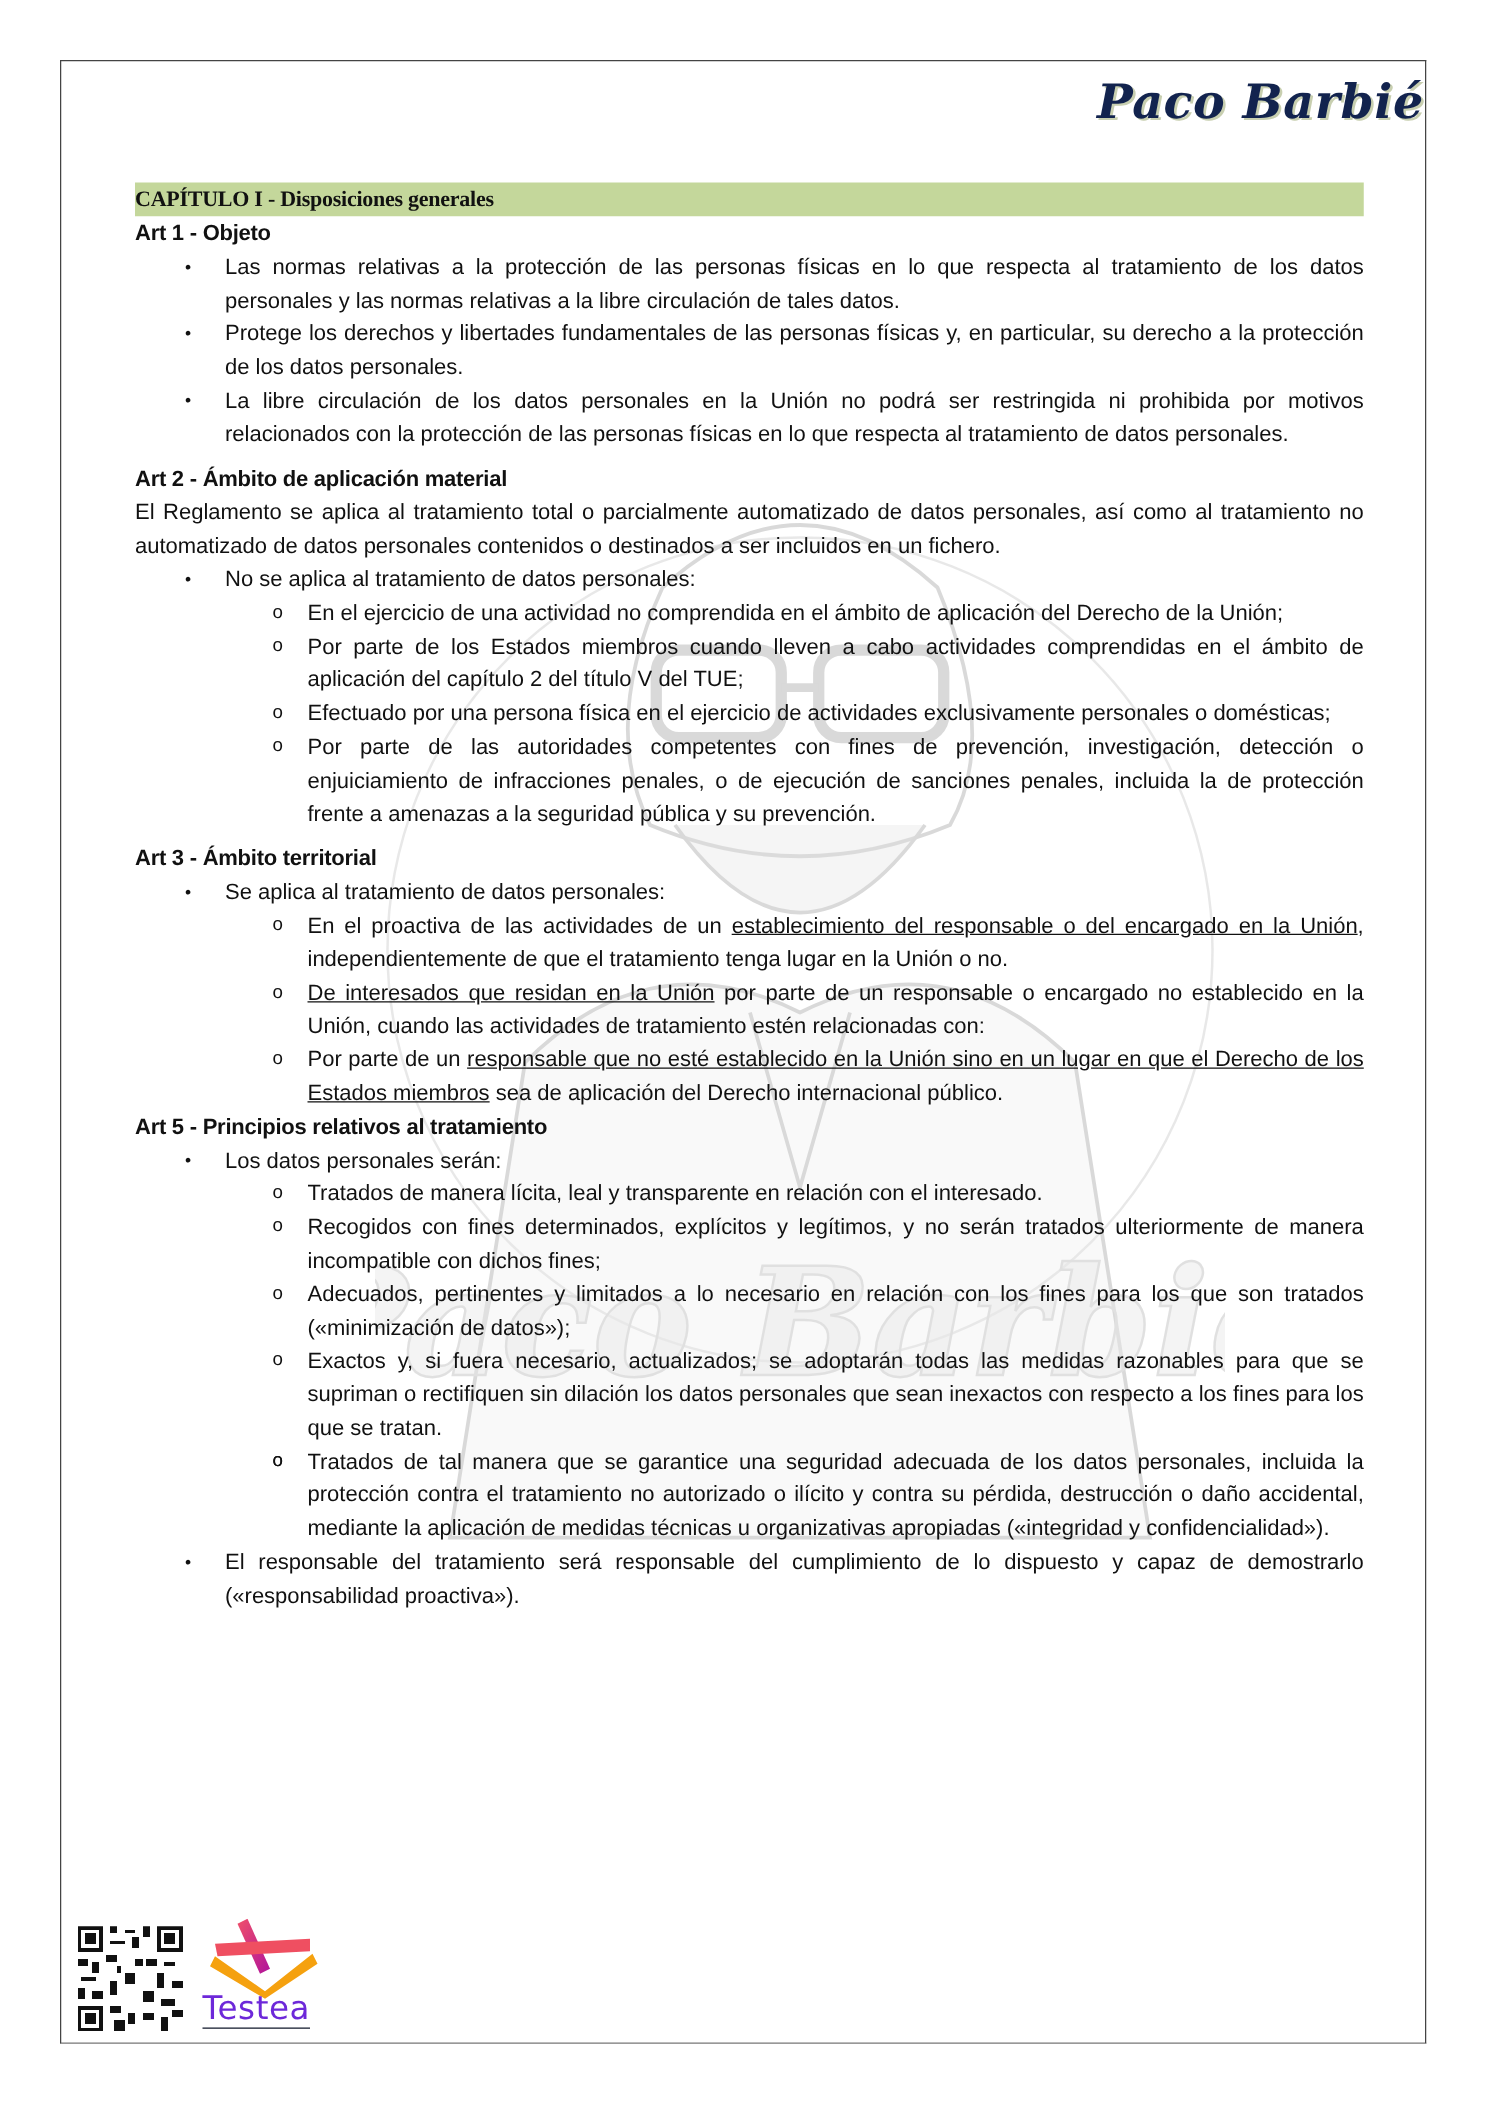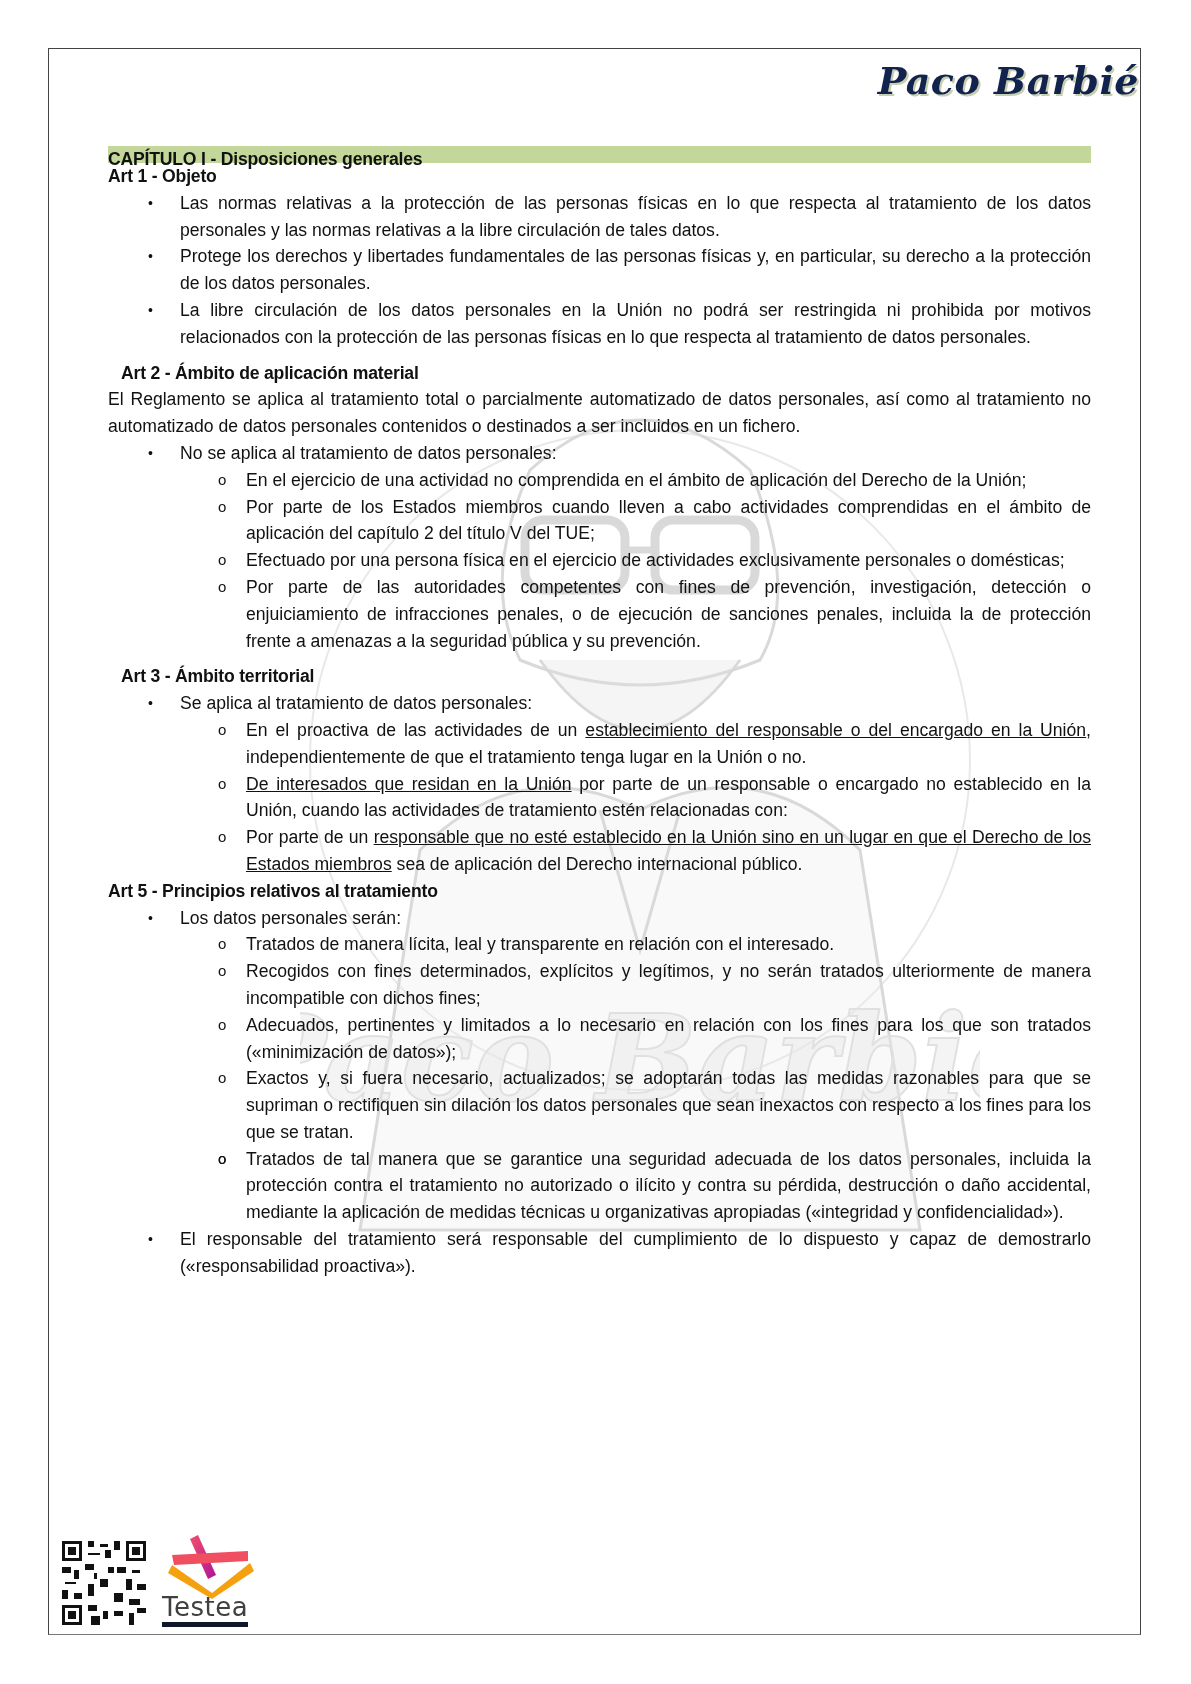--- a/index.html
+++ b/index.html
@@ -8,38 +8,38 @@
   .page-frame { position: absolute; left: 48px; top: 48px; width: 1093px; height: 1587px;
                 border: 1.5px solid #444; box-sizing: border-box; border-bottom-color: #777; }
   .watermark { position: absolute; left: 300px; top: 330px; width: 680px; height: 1000px;
                opacity: 0.22; pointer-events: none; }
   .brand-logo { position: absolute; right: 52px; top: 58px; font-family: "DejaVu Serif", serif;
                 font-style: italic; font-weight: bold; font-size: 38px; color: #12234e;
                 letter-spacing: 0.5px;
                 text-shadow: 2px 2px 0 #c8cfb0, -1px -1px 0 #fff, 1px 1px 0 #fff; }
   .content { position: absolute; left: 108px; top: 146px; width: 983px;
              font-size: 17.6px; line-height: 26.8px; }
-  .chapter { background: #c4d79b; font-weight: bold; padding-left: 0; height: 17px;
-             line-height: 27px; letter-spacing: -0.2px; }
+  .chapter { background: #c4d79b; font-weight: bold; padding-left: 0; height: 27px;
+             line-height: 27px; letter-spacing: -0.2px; font-family: Liberation Serif, serif; }
   .art-title { font-weight: bold; letter-spacing: -0.2px; }
-  .art-title.spaced { margin-top: 9px; margin-left: 13px; }
+  .art-title.spaced { margin-top: 9px; }
   p { margin: 0; text-align: justify; }
   ul { margin: 0; padding: 0; list-style: none; }
   li { position: relative; text-align: justify; }
   .l1 > li { padding-left: 72px; }
   .l1 > li > .bullet { position: absolute; left: 40px; top: 0; font-size: 14px; }
   .l2 > li { padding-left: 138px; margin-left: -72px; }
   .l2 > li > .bullet { position: absolute; left: 110px; top: 0; font-size: 15px; }
   .l2 { margin-left: 0; }
   .u { text-decoration: underline; }
   .footer-qr { position: absolute; left: 61px; top: 1541px; width: 86px; height: 84px; }
   .footer-testea { position: absolute; left: 162px; top: 1535px; width: 100px; height: 90px; }
-  .testea-text { position: absolute; left: 162px; top: 1592px; font-size: 26px; color: #404040;
+  .testea-text { position: absolute; left: 162px; top: 1592px; font-size: 26px; color: #6d28d9;
                  font-family: "DejaVu Sans", sans-serif; letter-spacing: 0.5px;
-                 border-bottom: 5px solid #0f172a; line-height: 30px; }
+                 border-bottom: 1px solid #0f172a; line-height: 30px; }
 </style>
 </head>
 <body>
 
 <div class="page-frame"></div>
 
 <svg class="watermark" viewBox="0 0 680 1000">
   <g fill="none" stroke="#555" stroke-width="3">
     <circle cx="340" cy="430" r="330" stroke="#999" stroke-width="2"></circle>
     <path d="M230 140 Q340 40 450 140 Q500 260 460 330 Q340 380 220 330 Q180 250 230 140Z"></path>

